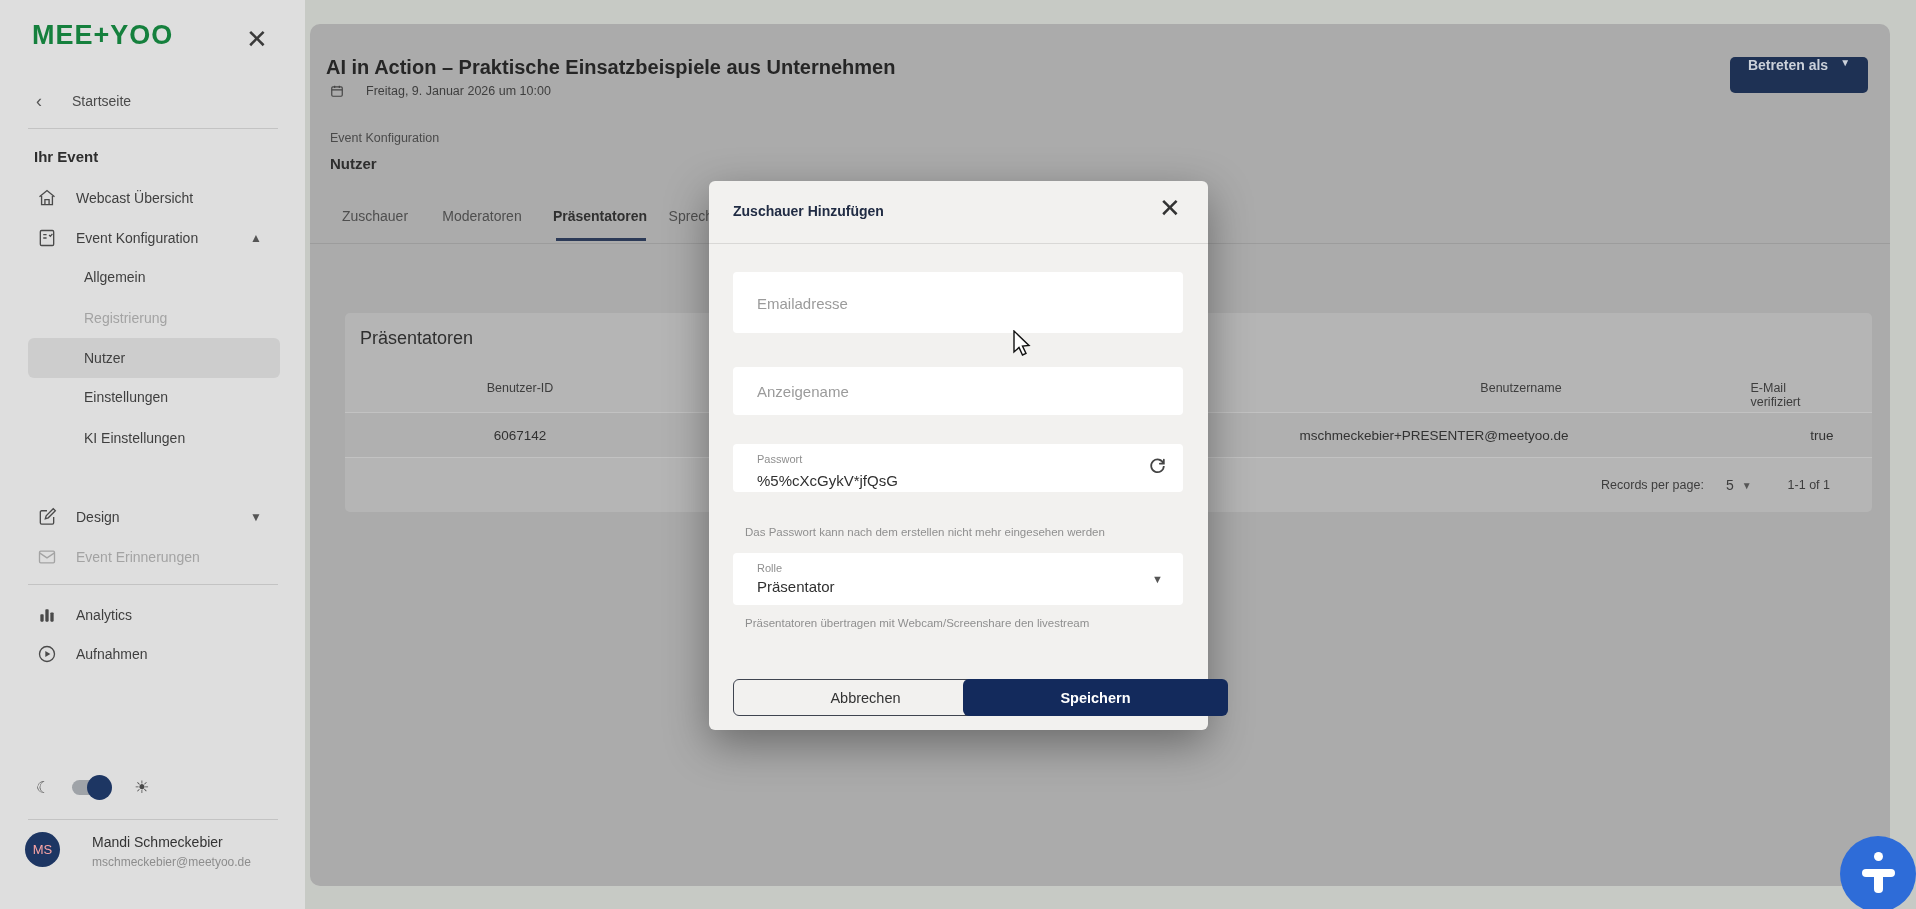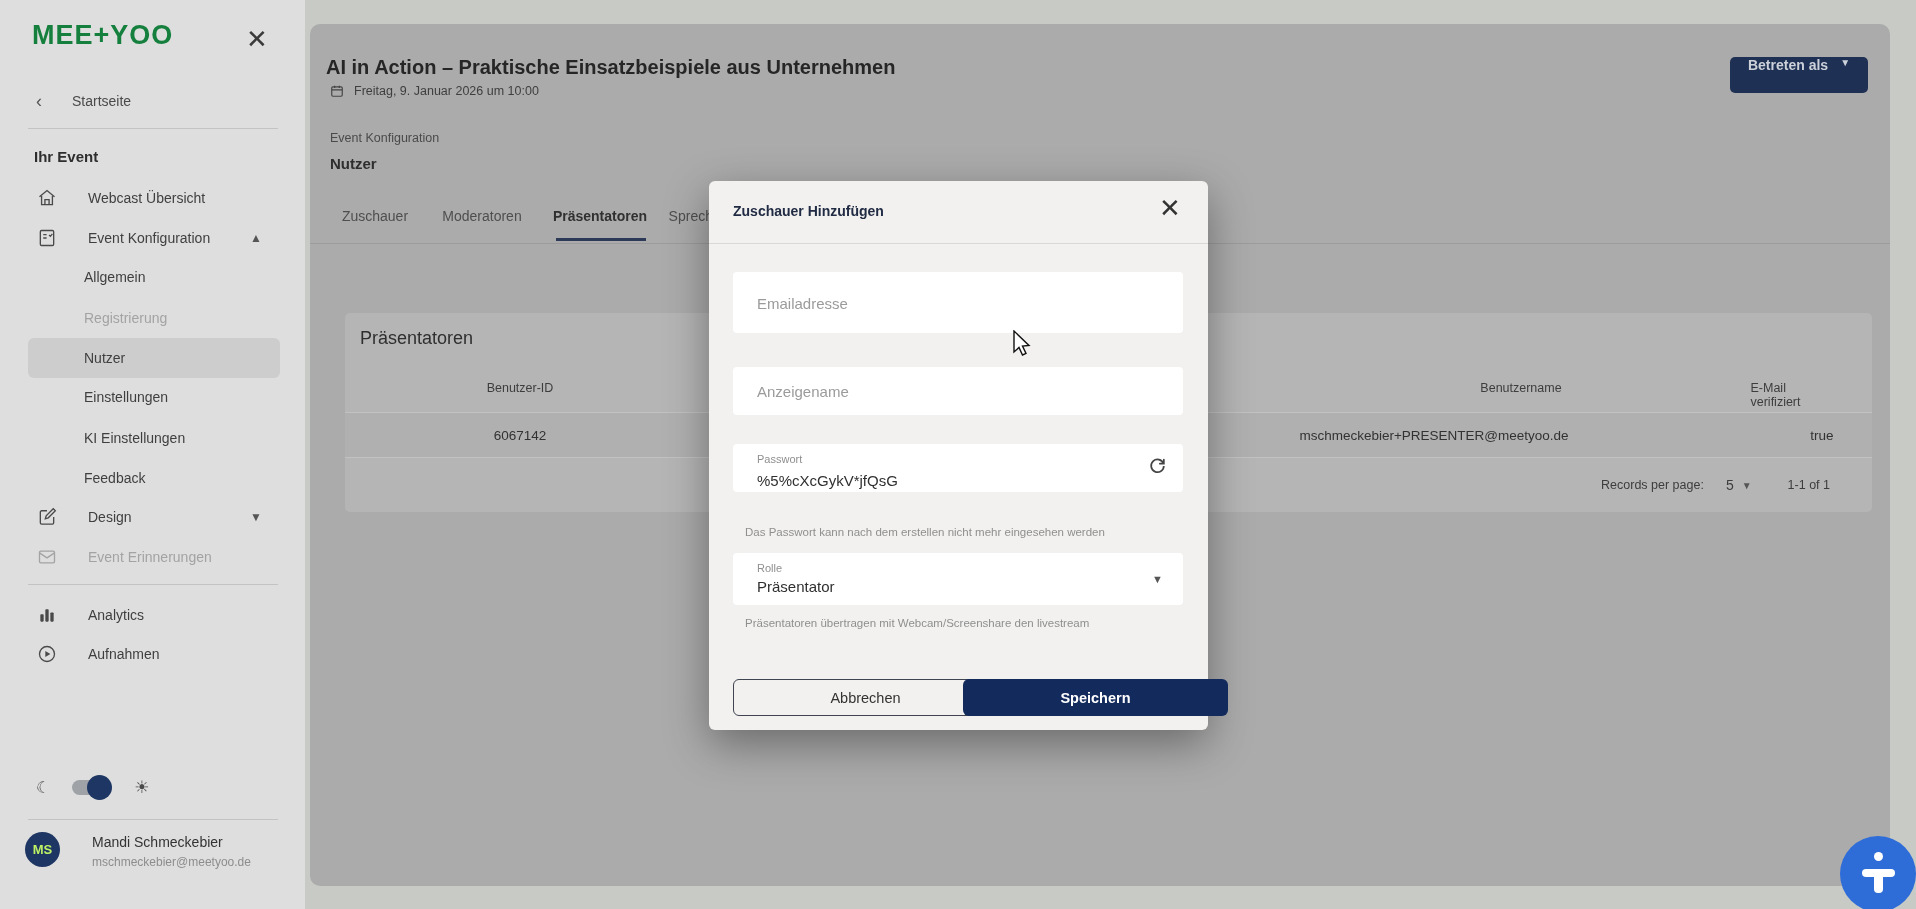--- a/index.html
+++ b/index.html
@@ -8,45 +8,45 @@
   #app { position:relative; width:1916px; height:909px; background:#c7cac5; overflow:hidden; }
 
   
   .sidebar { position:absolute; left:0; top:0; width:305px; height:909px; background:#dedede; }
   .logo { position:absolute; left:32px; top:20px; font-size:27px; font-weight:bold; letter-spacing:1px; color:#15803d; }
   .drawer-close { position:absolute; left:246px; top:26px; font-size:26px; color:#3a3a3a; line-height:1; cursor:default; }
   .back-row { position:absolute; left:36px; top:88px; width:240px; height:26px; display:flex; align-items:center; color:#4a4a4a; font-size:14px; }
   .back-chevron { font-size:18px; margin-right:30px; color:#555; }
   .sb-divider { position:absolute; left:28px; width:250px; height:1px; background:#c3c3c3; }
   .section-title { position:absolute; left:34px; top:148px; font-size:15px; font-weight:bold; color:#2e2e2e; }
-  .sb-item { position:absolute; left:28px; width:252px; height:40px; display:flex; align-items:center; font-size:14px; color:#3f3f3f; border-radius:6px;gap:12px; }
+  .sb-item { position:absolute; left:28px; width:252px; height:40px; display:flex; align-items:center; font-size:14px; color:#3f3f3f; border-radius:6px; }
   .sb-item .ic { width:22px; height:22px; margin-left:8px; margin-right:18px; flex:none; display:flex; align-items:center; justify-content:center; }
   .sb-item.sub { padding-left:56px; }
   .sb-item.disabled { color:#a3a3a3; }
   .sb-item.selected { background:#cdcdcd; }
   .sb-item .chev { margin-left:auto; margin-right:18px; color:#555; font-size:12px; }
   svg.sic { stroke:#4a4a4a; fill:none; stroke-width:1.6; }
   .disabled svg.sic { stroke:#a3a3a3; }
 
   .theme-row { position:absolute; left:30px; top:771px; width:200px; height:32px; display:flex; align-items:center; }
   .moon { font-size:16px; color:#4a4a4a; margin-left:6px; }
   .switch { position:relative; width:34px; height:15px; background:#9fa3a8; border-radius:8px; margin-left:22px; }
   .switch .knob { position:absolute; right:-6px; top:-5px; width:25px; height:25px; border-radius:50%; background:#1d3663; }
   .sun { font-size:17px; color:#4a4a4a; margin-left:28px; }
 
   .user-row { position:absolute; left:25px; top:826px; width:260px; display:flex; }
-  .avatar { width:35px; height:35px; border-radius:50%; background:#1d3663; color:#bef264; font-size:13px; font-weight:bold; display:flex; align-items:center; justify-content:center; margin-top:6px; }
+  .avatar { width:35px; height:35px; border-radius:50%; background:#1d3663; color:#fca5a5; font-size:13px; font-weight:normal; display:flex; align-items:center; justify-content:center; margin-top:6px; }
   .user-meta { margin-left:32px; }
   .user-name { font-size:14px; color:#333; padding-top:8px; }
   .user-email { font-size:12px; color:#8d8d8d; padding-top:5px; }
 
   
   .main-card { position:absolute; left:310px; top:24px; width:1580px; height:862px; background:#ababab; border-radius:10px; }
   .page-title { position:absolute; left:326px; top:56px; font-size:20px; font-weight:bold; color:#262626; }
-  .date-row { position:absolute; left:330px; top:84px; display:flex; align-items:center; font-size:12.5px; color:#3e3e3e; }
+  .date-row { position:absolute; left:330px; top:84px; display:flex; align-items:center; font-size:12.5px; color:#3e3e3e;gap:12px; }
   .date-row .cal { margin-right:10px; display:flex; }
   .crumb { position:absolute; left:330px; top:131px; font-size:12.5px; color:#4a4a4a; }
   .subpage { position:absolute; left:330px; top:155px; font-size:15px; font-weight:bold; color:#2e2e2e; }
   .enter-btn { position:absolute; left:1730px; top:57px; width:138px; height:36px; background:#1e3154; border-radius:5px; color:#ccd1da; font-size:14px; font-weight:bold; display:flex; align-items:flex-start; justify-content:center; gap:12px; }
   .enter-btn .caret { font-size:10px; }
 
   .tab { position:absolute; top:208px; font-size:14px; color:#4e4e4e; transform:translateX(-50%); }
   .tab.active { color:#303030; font-weight:bold; }
   .tab-underline { position:absolute; left:556px; top:238px; width:90px; height:3px; background:#2c3a57; }
   .tabs-divider { position:absolute; left:310px; top:243px; width:1580px; height:1px; background:#9c9c9c; }
@@ -131,23 +131,20 @@
       </div>
     <div class="sb-item sub selected" style="top:338px">
         <span>Nutzer</span>
       </div>
     <div class="sb-item sub" style="top:377px">
         <span>Einstellungen</span>
       </div>
     <div class="sb-item sub" style="top:418px">
         <span>KI Einstellungen</span>
       </div>
-    <div class="sb-item sub" style="top:458px">
-        <span>Feedback</span>
-      </div>
 
     <div class="sb-item" style="top:497px">
       <span class="ic">
         <svg class="sic" width="20" height="20" viewBox="0 0 24 24">
             <path d="M20 12v7a1.5 1.5 0 0 1-1.5 1.5h-13A1.5 1.5 0 0 1 4 19V6a1.5 1.5 0 0 1 1.5-1.5H12"></path>
             <path d="M10 14l1-3.5L19.5 2 22 4.5 13.5 13z"></path>
           </svg>
       </span>
       <span>Design</span>
       <span class="chev">▼</span>

